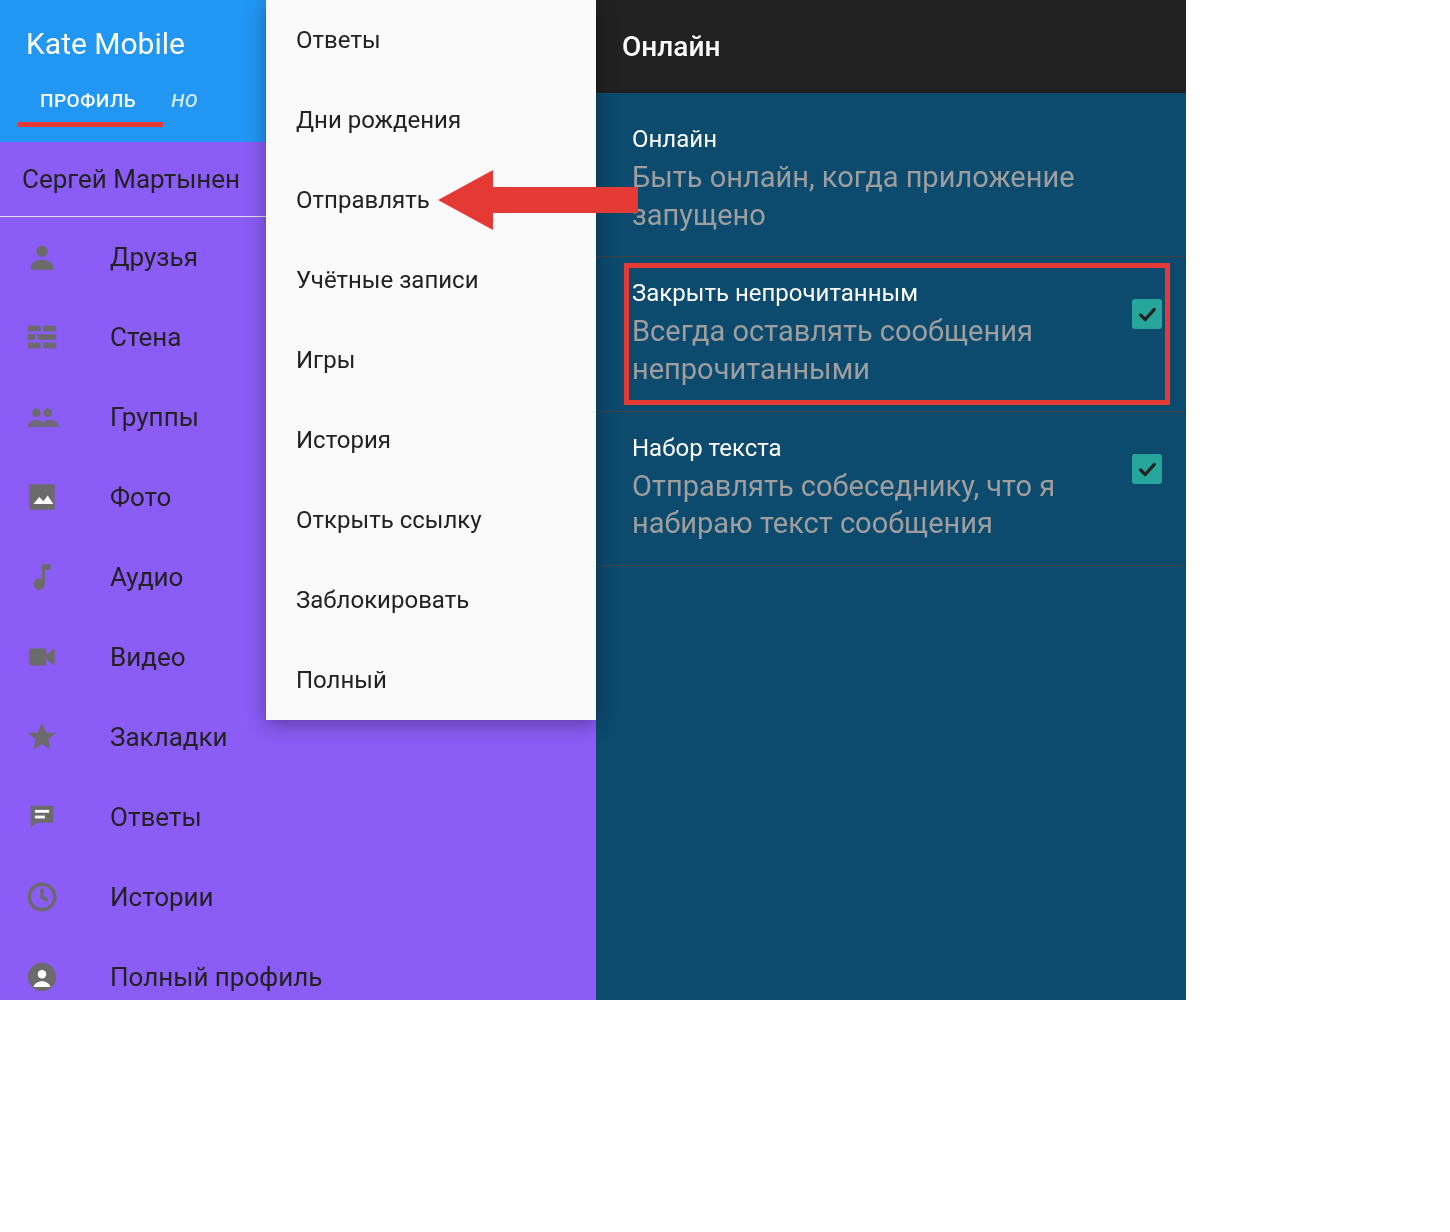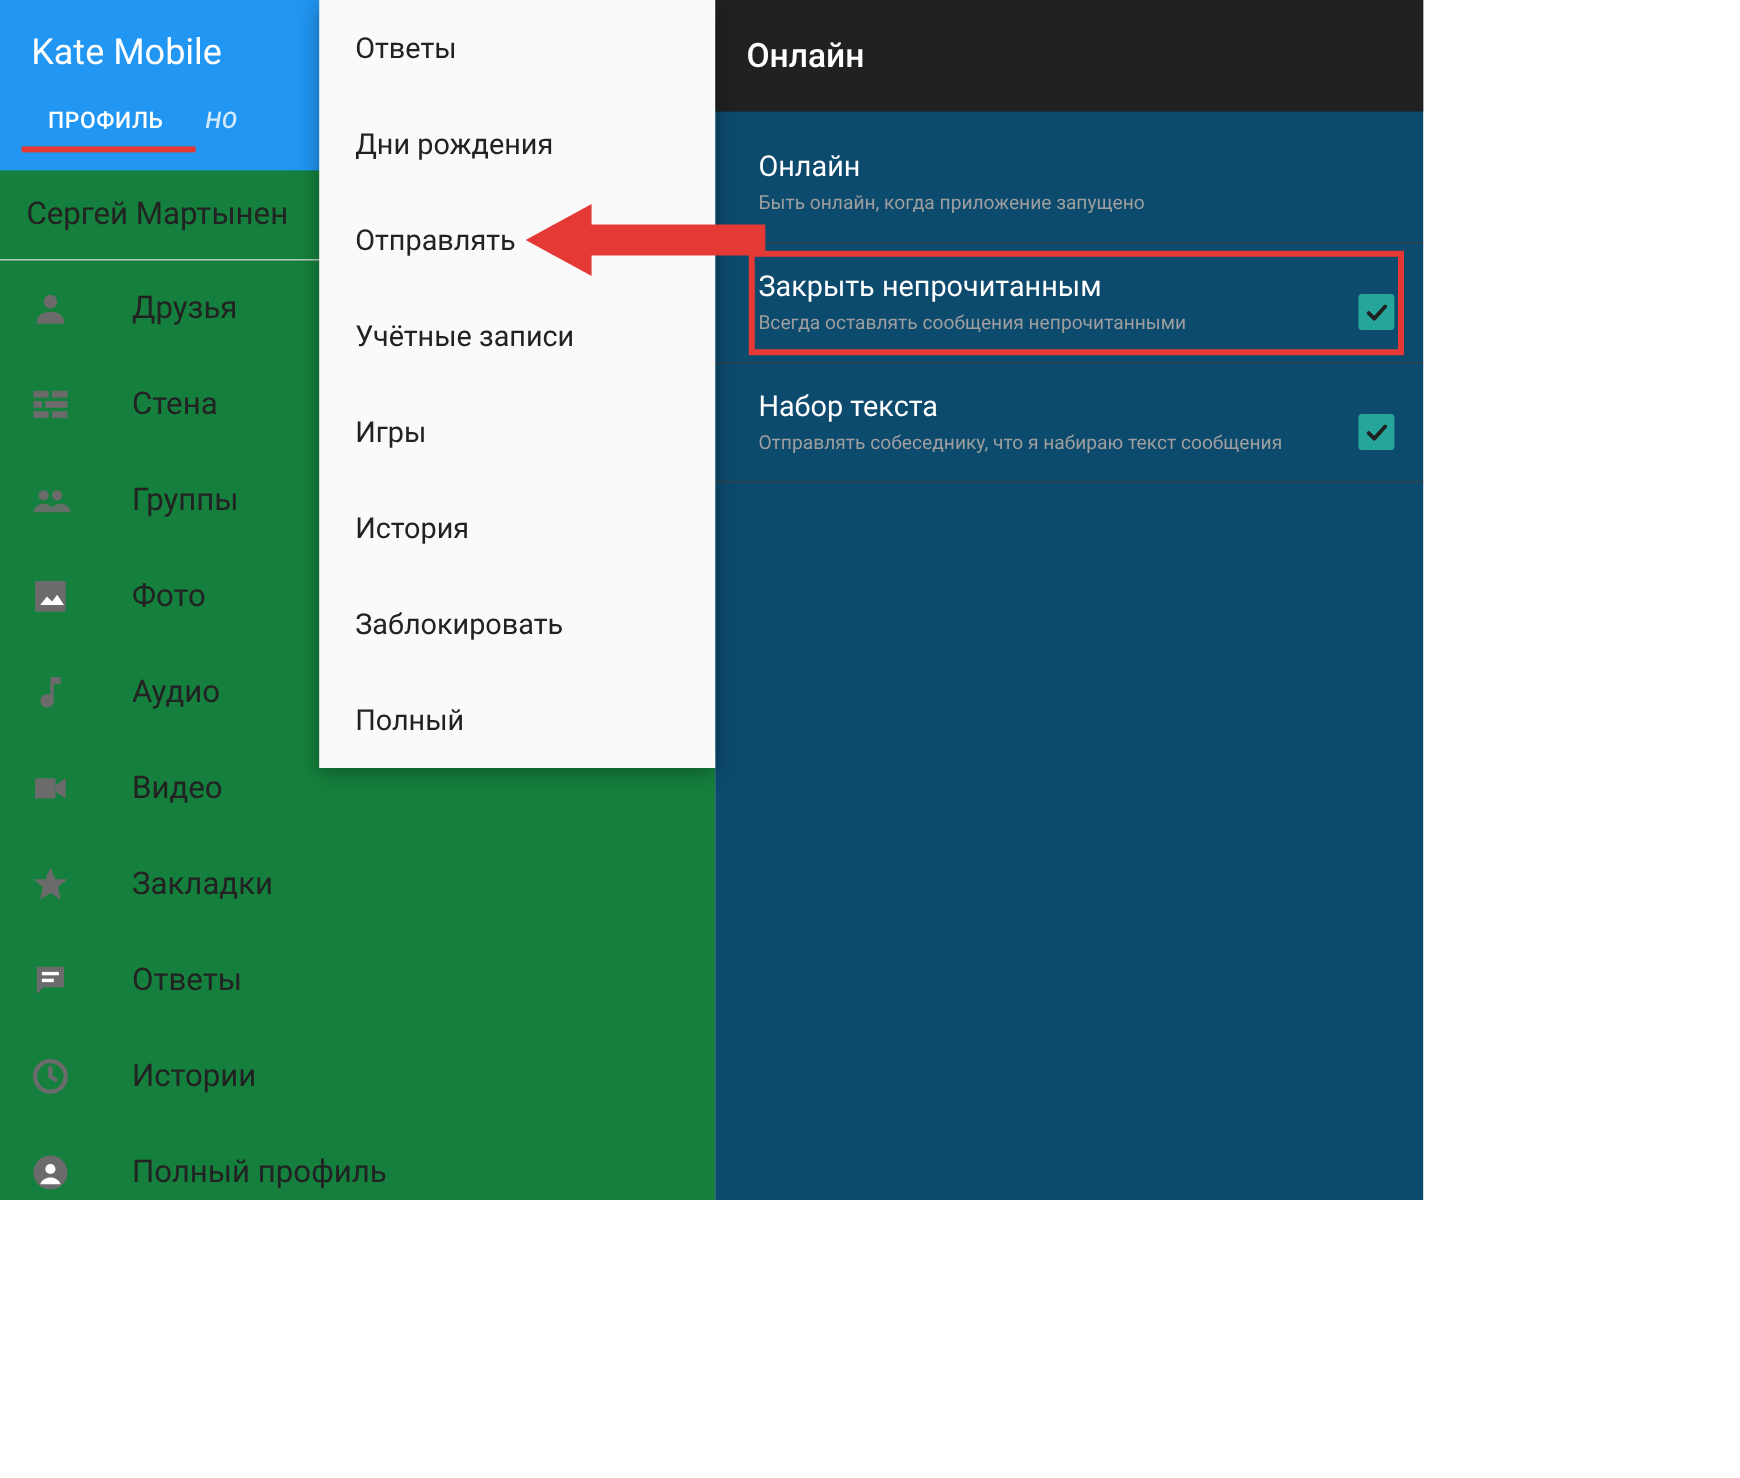--- a/index.html
+++ b/index.html
@@ -13,21 +13,21 @@
   }
   .container {
     display: flex;
     width: 1186px;
     height: 1000px;
     position: relative;
   }
   .left-panel {
     width: 596px;
     height: 100%;
-    background: #15803d;
+    background: #8b5cf6;
     position: relative;
   }
   .header-blue {
     background: #2196f3;
     color: #ffffff;
     height: 142px;
   }
   .app-title {
     font-size: 30px;
     padding: 26px 0 0 26px;
@@ -123,21 +123,21 @@
     position: relative;
   }
   .setting-text { flex: 1; padding-right: 20px; }
   .setting-title {
     color: #ffffff;
     font-size: 24px;
     margin-bottom: 6px;
   }
   .setting-sub {
     color: #9e9e9e;
-    font-size: 16px;
+    font-size: 29px;
     line-height: 1.3;
   }
   .checkbox {
     width: 30px;
     height: 30px;
     background: #26a69a;
     border-radius: 3px;
     display: flex;
     align-items: center;
     justify-content: center;
@@ -273,20 +273,21 @@
       </div>
     </div>
 
     <div class="popup-menu">
       <div class="popup-item">Ответы</div>
       <div class="popup-item">Дни рождения</div>
       <div class="popup-item">Отправлять</div>
       <div class="popup-item">Учётные записи</div>
       <div class="popup-item">Игры</div>
       <div class="popup-item">История</div>
+      <div class="popup-item">Открыть ссылку</div>
       <div class="popup-item">Заблокировать</div>
       <div class="popup-item">Полный</div>
     </div>
   </div>
 
   <div class="right-panel">
     <div class="dark-header">Онлайн</div>
     <div class="settings-list">
 
       <div class="setting-item">

